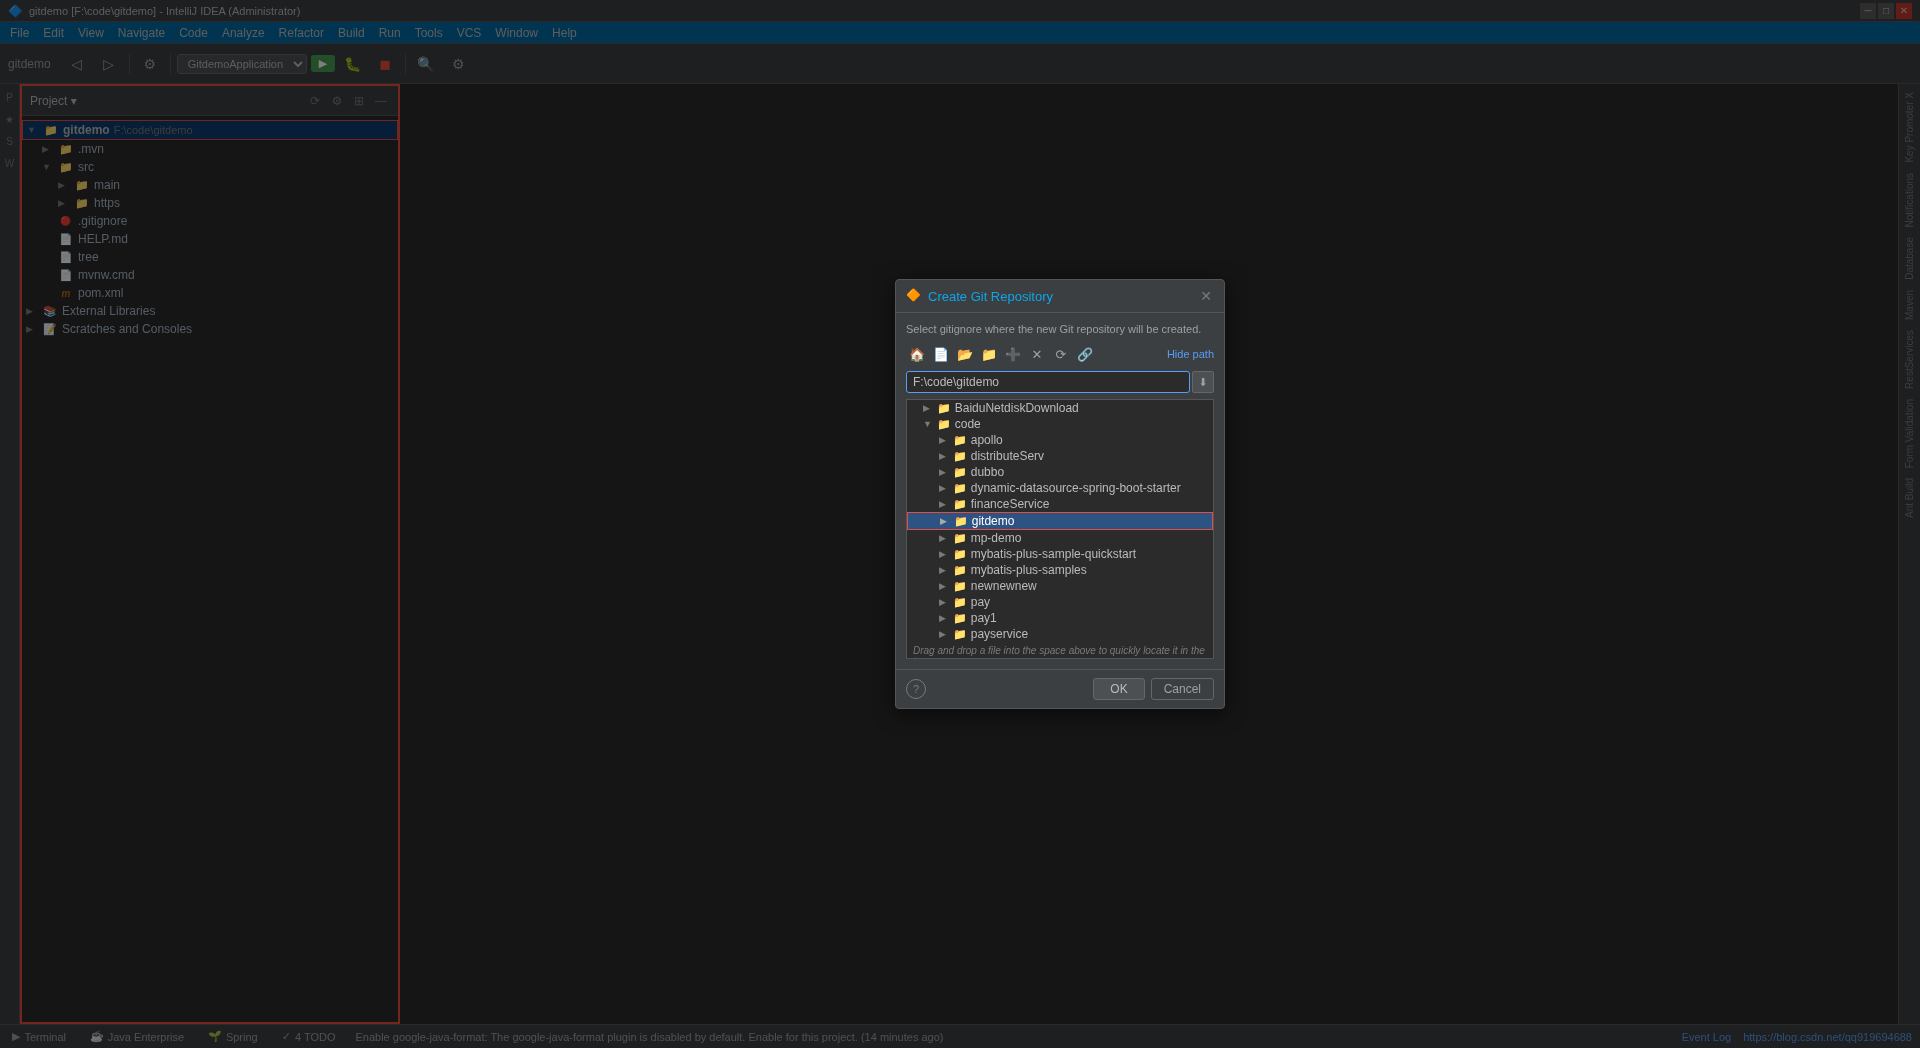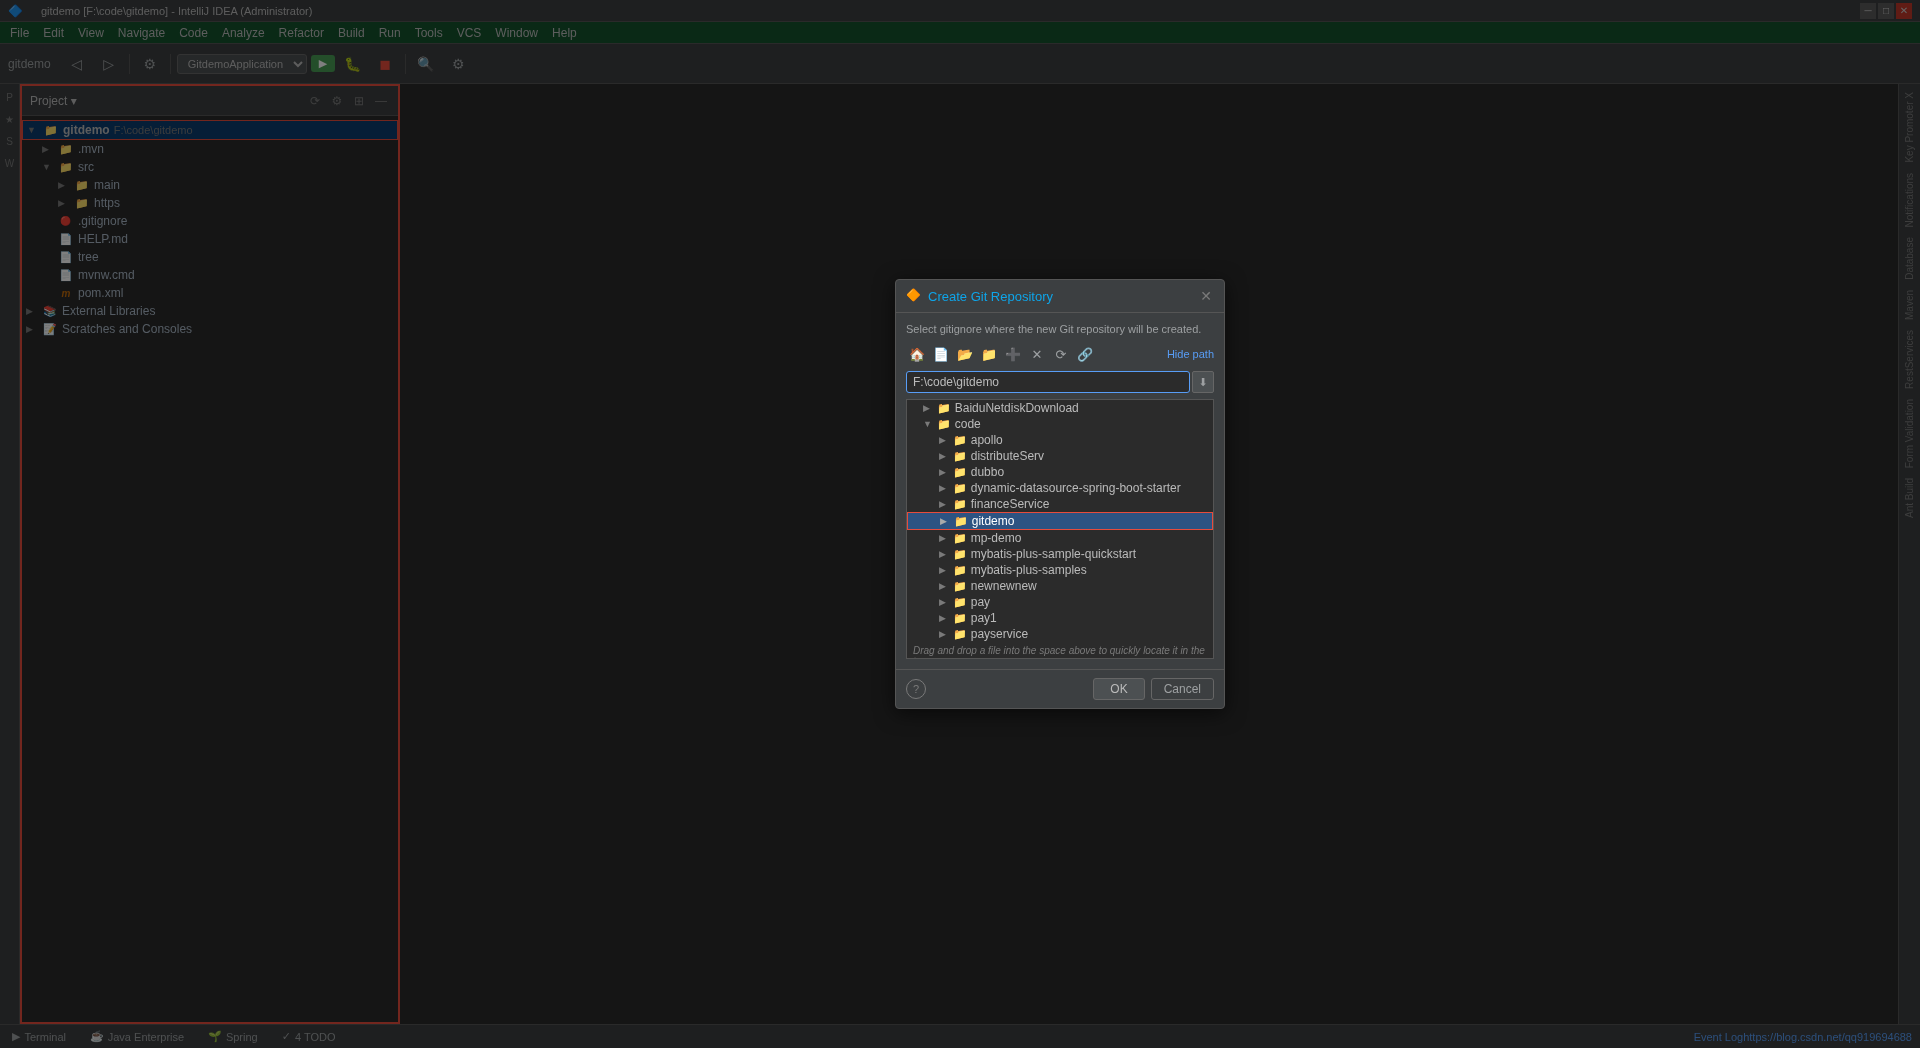--- a/index.html
+++ b/index.html
@@ -19,21 +19,21 @@
       height: 22px;
       background: #3c3f41;
       display: flex;
       align-items: center;
       padding: 0 8px;
       border-bottom: 1px solid #555;
     }
     #title-bar .title-text {
       font-size: 11px;
       color: #bbb;
-      margin-left: 18px;
+      margin-left: 6px;
     }
     #title-bar .win-controls {
       margin-left: auto;
       display: flex;
       gap: 2px;
     }
     #title-bar .win-btn {
       width: 16px;
       height: 16px;
       background: #5a5a5a;
@@ -42,21 +42,21 @@
       font-size: 10px;
       cursor: pointer;
       display: flex;
       align-items: center;
       justify-content: center;
     }
 
     
     #menu-bar {
       height: 22px;
-      background: #14532d;
+      background: #0369a1;
       display: flex;
       align-items: center;
       padding: 0 4px;
       border-bottom: 1px solid #555;
       gap: 2px;
     }
     #menu-bar .menu-item {
       padding: 2px 6px;
       color: #bbb;
       font-size: 12px;
@@ -277,21 +277,21 @@
     }
     .bottom-status-text {
       font-size: 11px;
       color: #9da0a2;
       flex: 1;
     }
     .bottom-right {
       margin-left: auto;
       display: flex;
       align-items: flex-start;
-      gap: 0;
+      gap: 12px;
     }
 
     
     #modal-overlay {
       position: absolute;
       top: 0; left: 0; right: 0; bottom: 0;
       background: rgba(0,0,0,0.5);
       display: flex;
       align-items: center;
       justify-content: center;
@@ -669,20 +669,21 @@
     <span>Java Enterprise</span>
   </div>
   <div class="bottom-tab">
     <span>🌱</span>
     <span>Spring</span>
   </div>
   <div class="bottom-tab">
     <span>✓</span>
     <span>4 TODO</span>
   </div>
+  <span class="bottom-status-text">Enable google-java-format: The google-java-format plugin is disabled by default. Enable for this project. (14 minutes ago)</span>
   <div class="bottom-right">
     <span style="color:#589df6; cursor:pointer;">Event Log</span>
     <span style="color:#589df6; cursor:pointer; font-size:11px;">https://blog.csdn.net/qq919694688</span>
   </div>
 </div>
 
 <div id="modal-overlay">
   <div id="dialog" style="position:relative; top:-30px; left:100px;">
 
     <div id="dialog-header">

